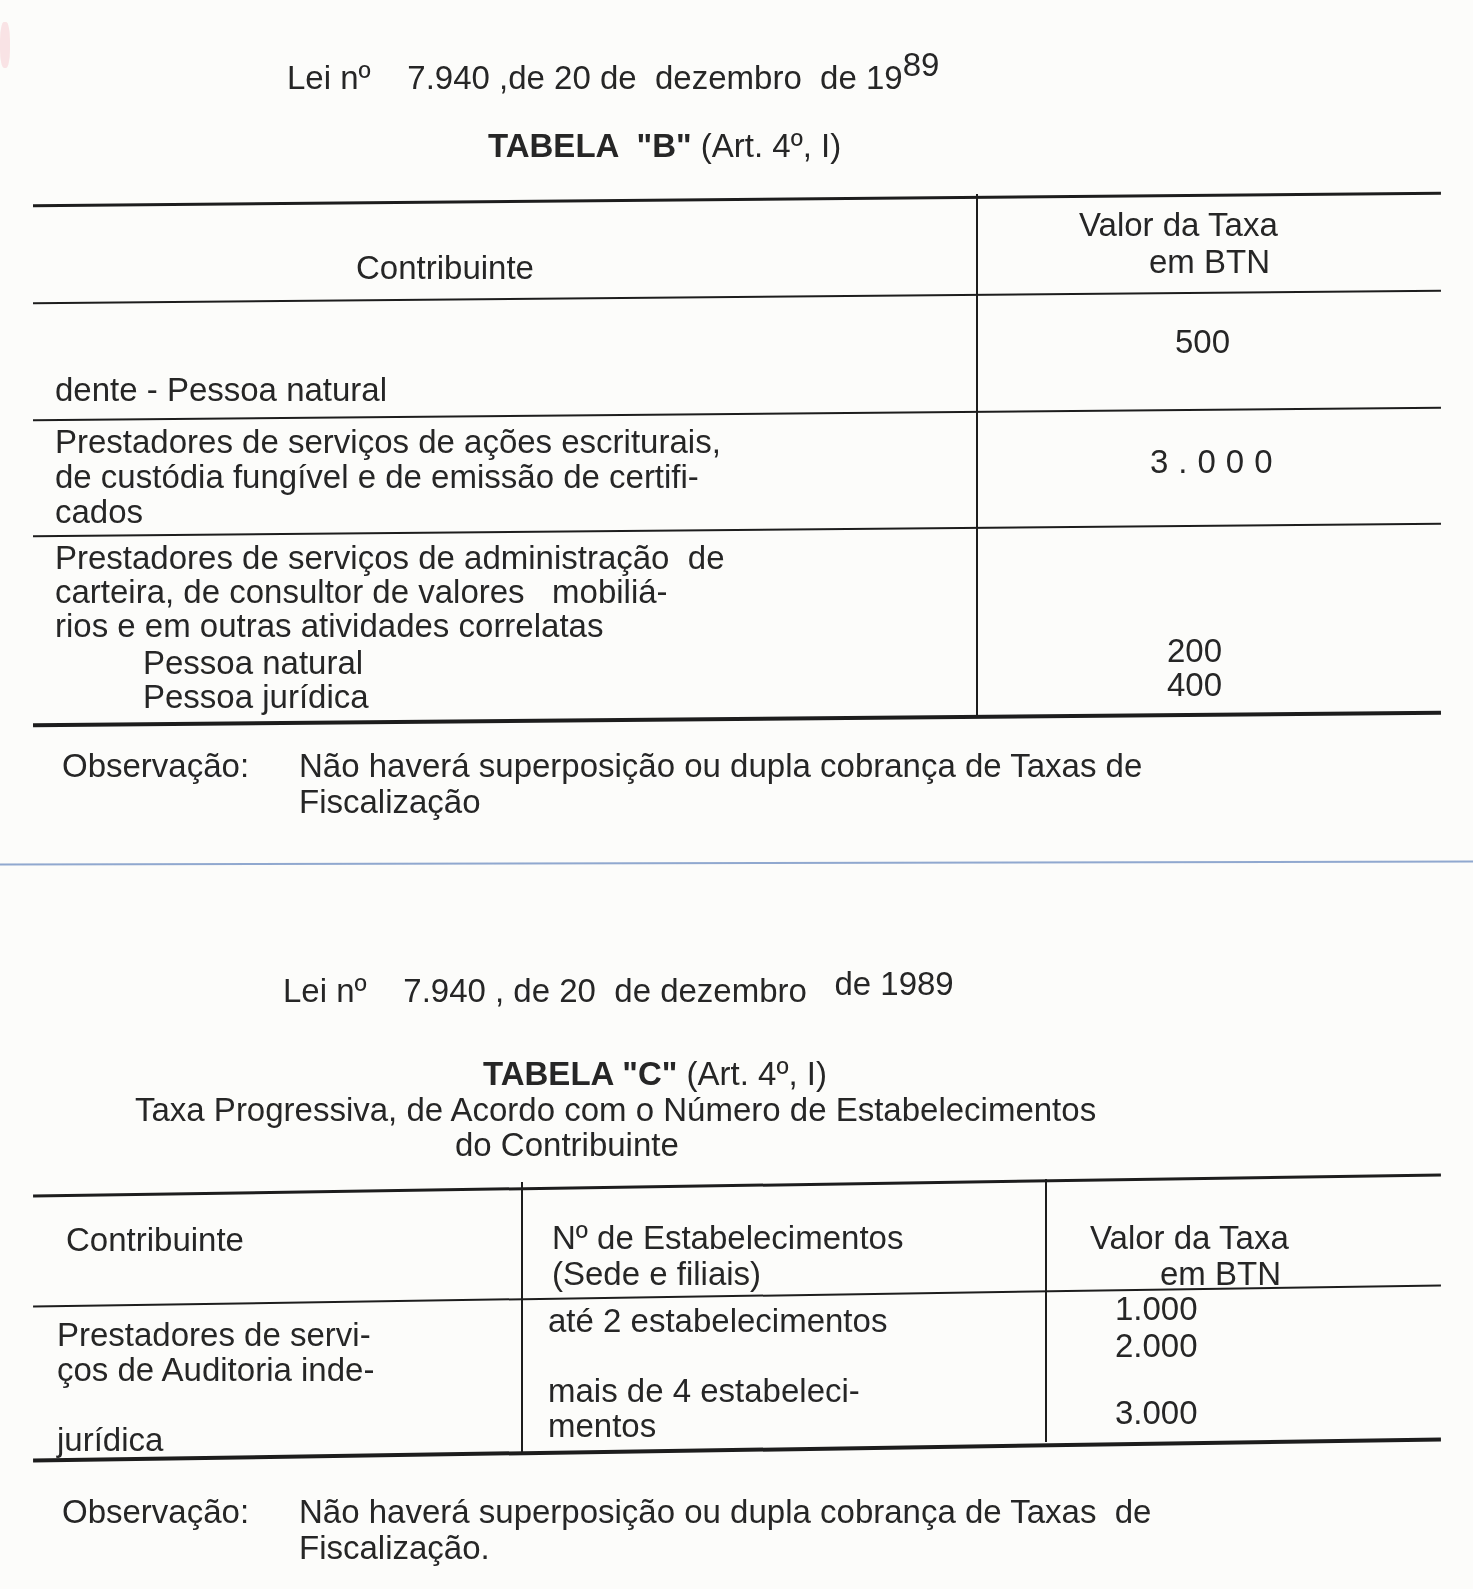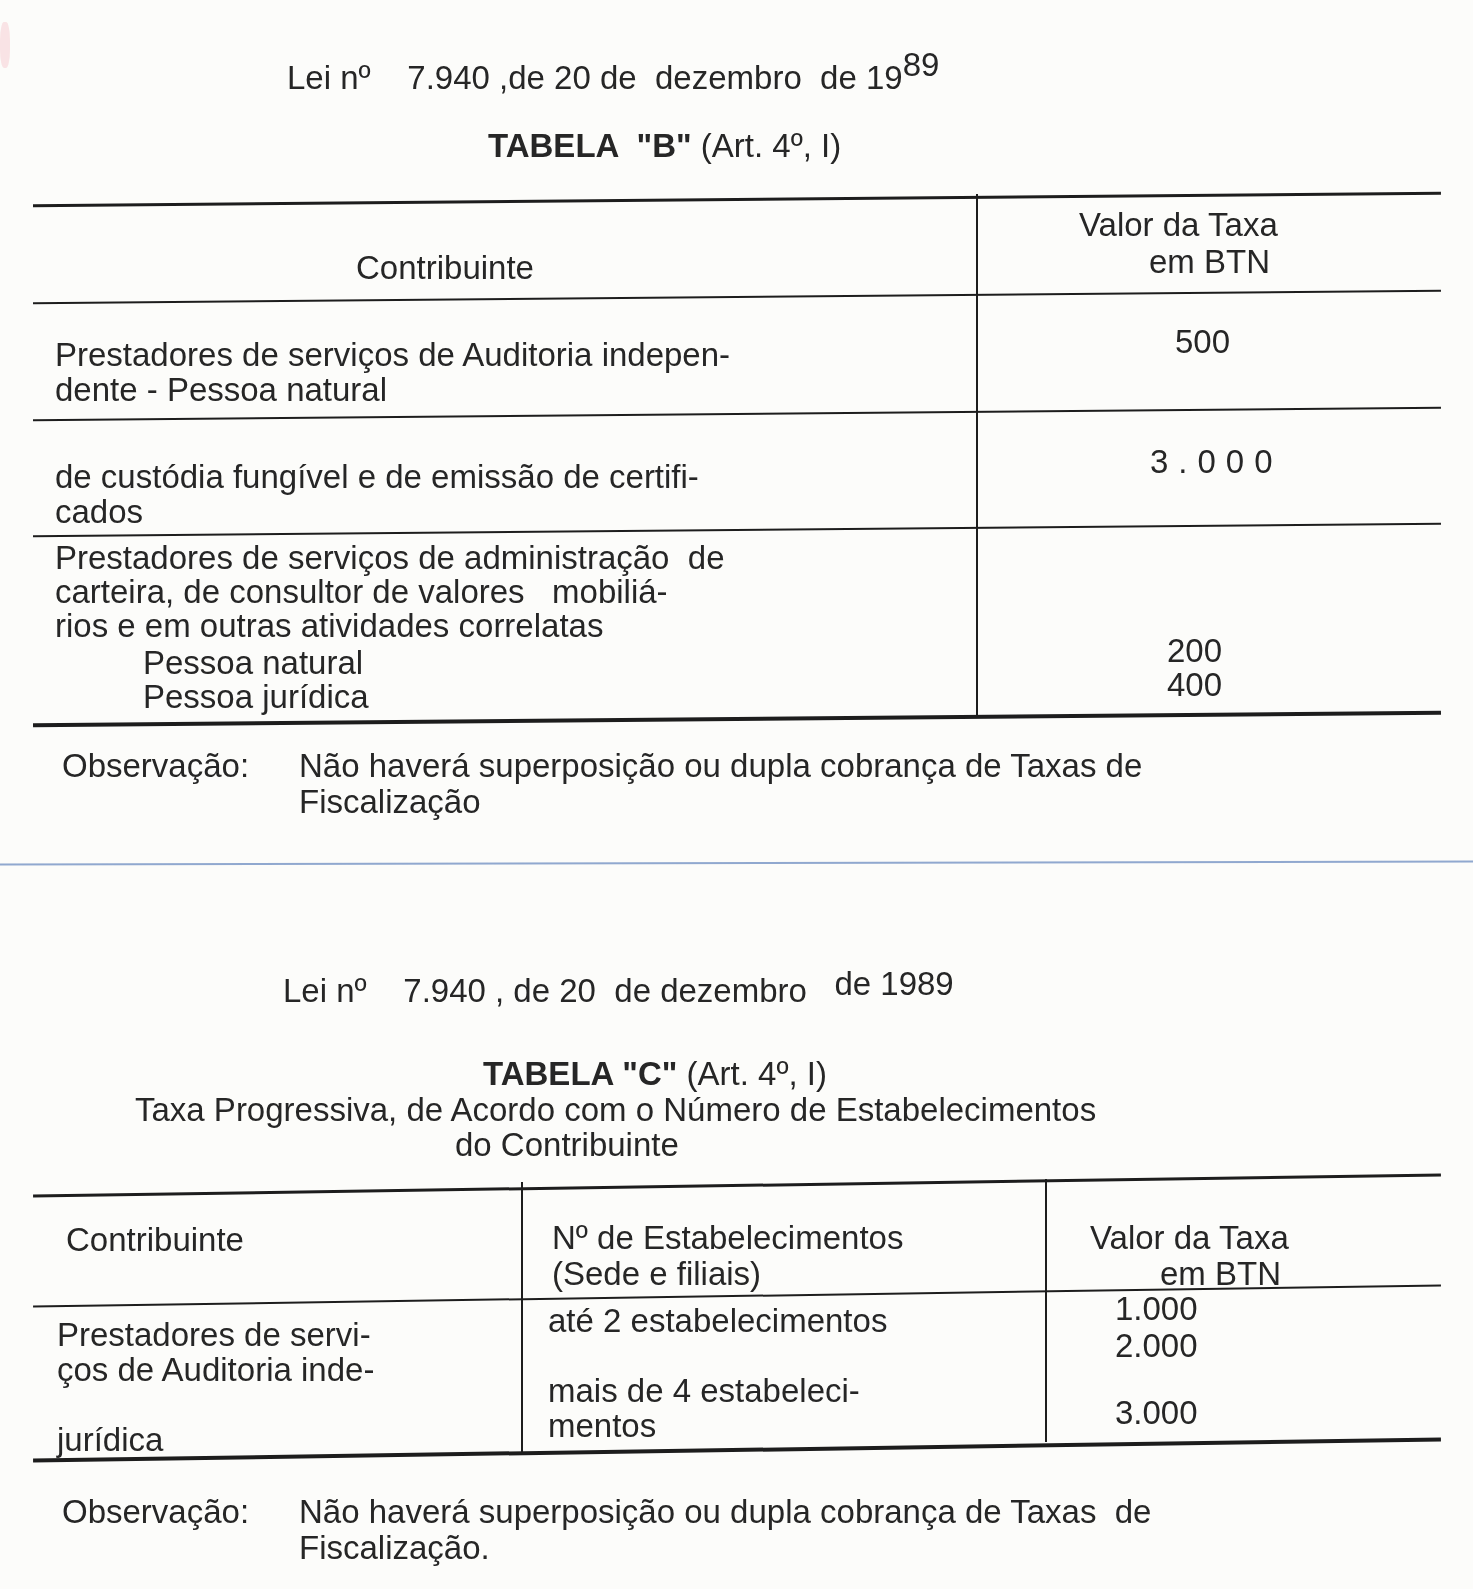--- a/index.html
+++ b/index.html
@@ -49,24 +49,24 @@
   <div class="hline tilt-b" style="left:33px;top:296px;width:1408px;height:2px;"></div>
   <div class="hline tilt-b" style="left:33px;top:413px;width:1408px;height:2px;"></div>
   <div class="hline tilt-b" style="left:33px;top:529px;width:1408px;height:2px;"></div>
   <div class="hline tilt-b" style="left:33px;top:717px;width:1408px;height:4px;"></div>
   <div class="vline" style="left:976px;top:194px;width:2px;height:524px;"></div>
 
   <div class="t" style="left:356px;top:250px;">Contribuinte</div>
   <div class="t" style="left:1079px;top:207px;">Valor da Taxa</div>
   <div class="t" style="left:1149px;top:244px;">em BTN</div>
 
-  <div class="t" style="left:55px;top:337px;">Prestadores de serviços de Auditoria indepen-</div>
   <div class="t" style="left:55px;top:372px;">dente - Pessoa natural</div>
   <div class="t" style="left:1175px;top:324px;">500</div>
 
+  <div class="t" style="left:55px;top:424px;">Prestadores de serviços de ações escriturais,</div>
   <div class="t" style="left:55px;top:459px;">de custódia fungível e de emissão de certifi-</div>
   <div class="t" style="left:55px;top:494px;">cados</div>
   <div class="t sp" style="left:1150px;top:444px;">3.000</div>
 
   <div class="t" style="left:55px;top:540px;">Prestadores de serviços de administração  de</div>
   <div class="t" style="left:55px;top:574px;">carteira, de consultor de valores   mobiliá-</div>
   <div class="t" style="left:55px;top:608px;text-align:right;">rios e em outras atividades correlatas</div>
   <div class="t" style="left:143px;top:645px;">Pessoa natural</div>
   <div class="t" style="left:143px;top:679px;">Pessoa jurídica</div>
   <div class="t" style="left:1167px;top:633px;">200</div>

